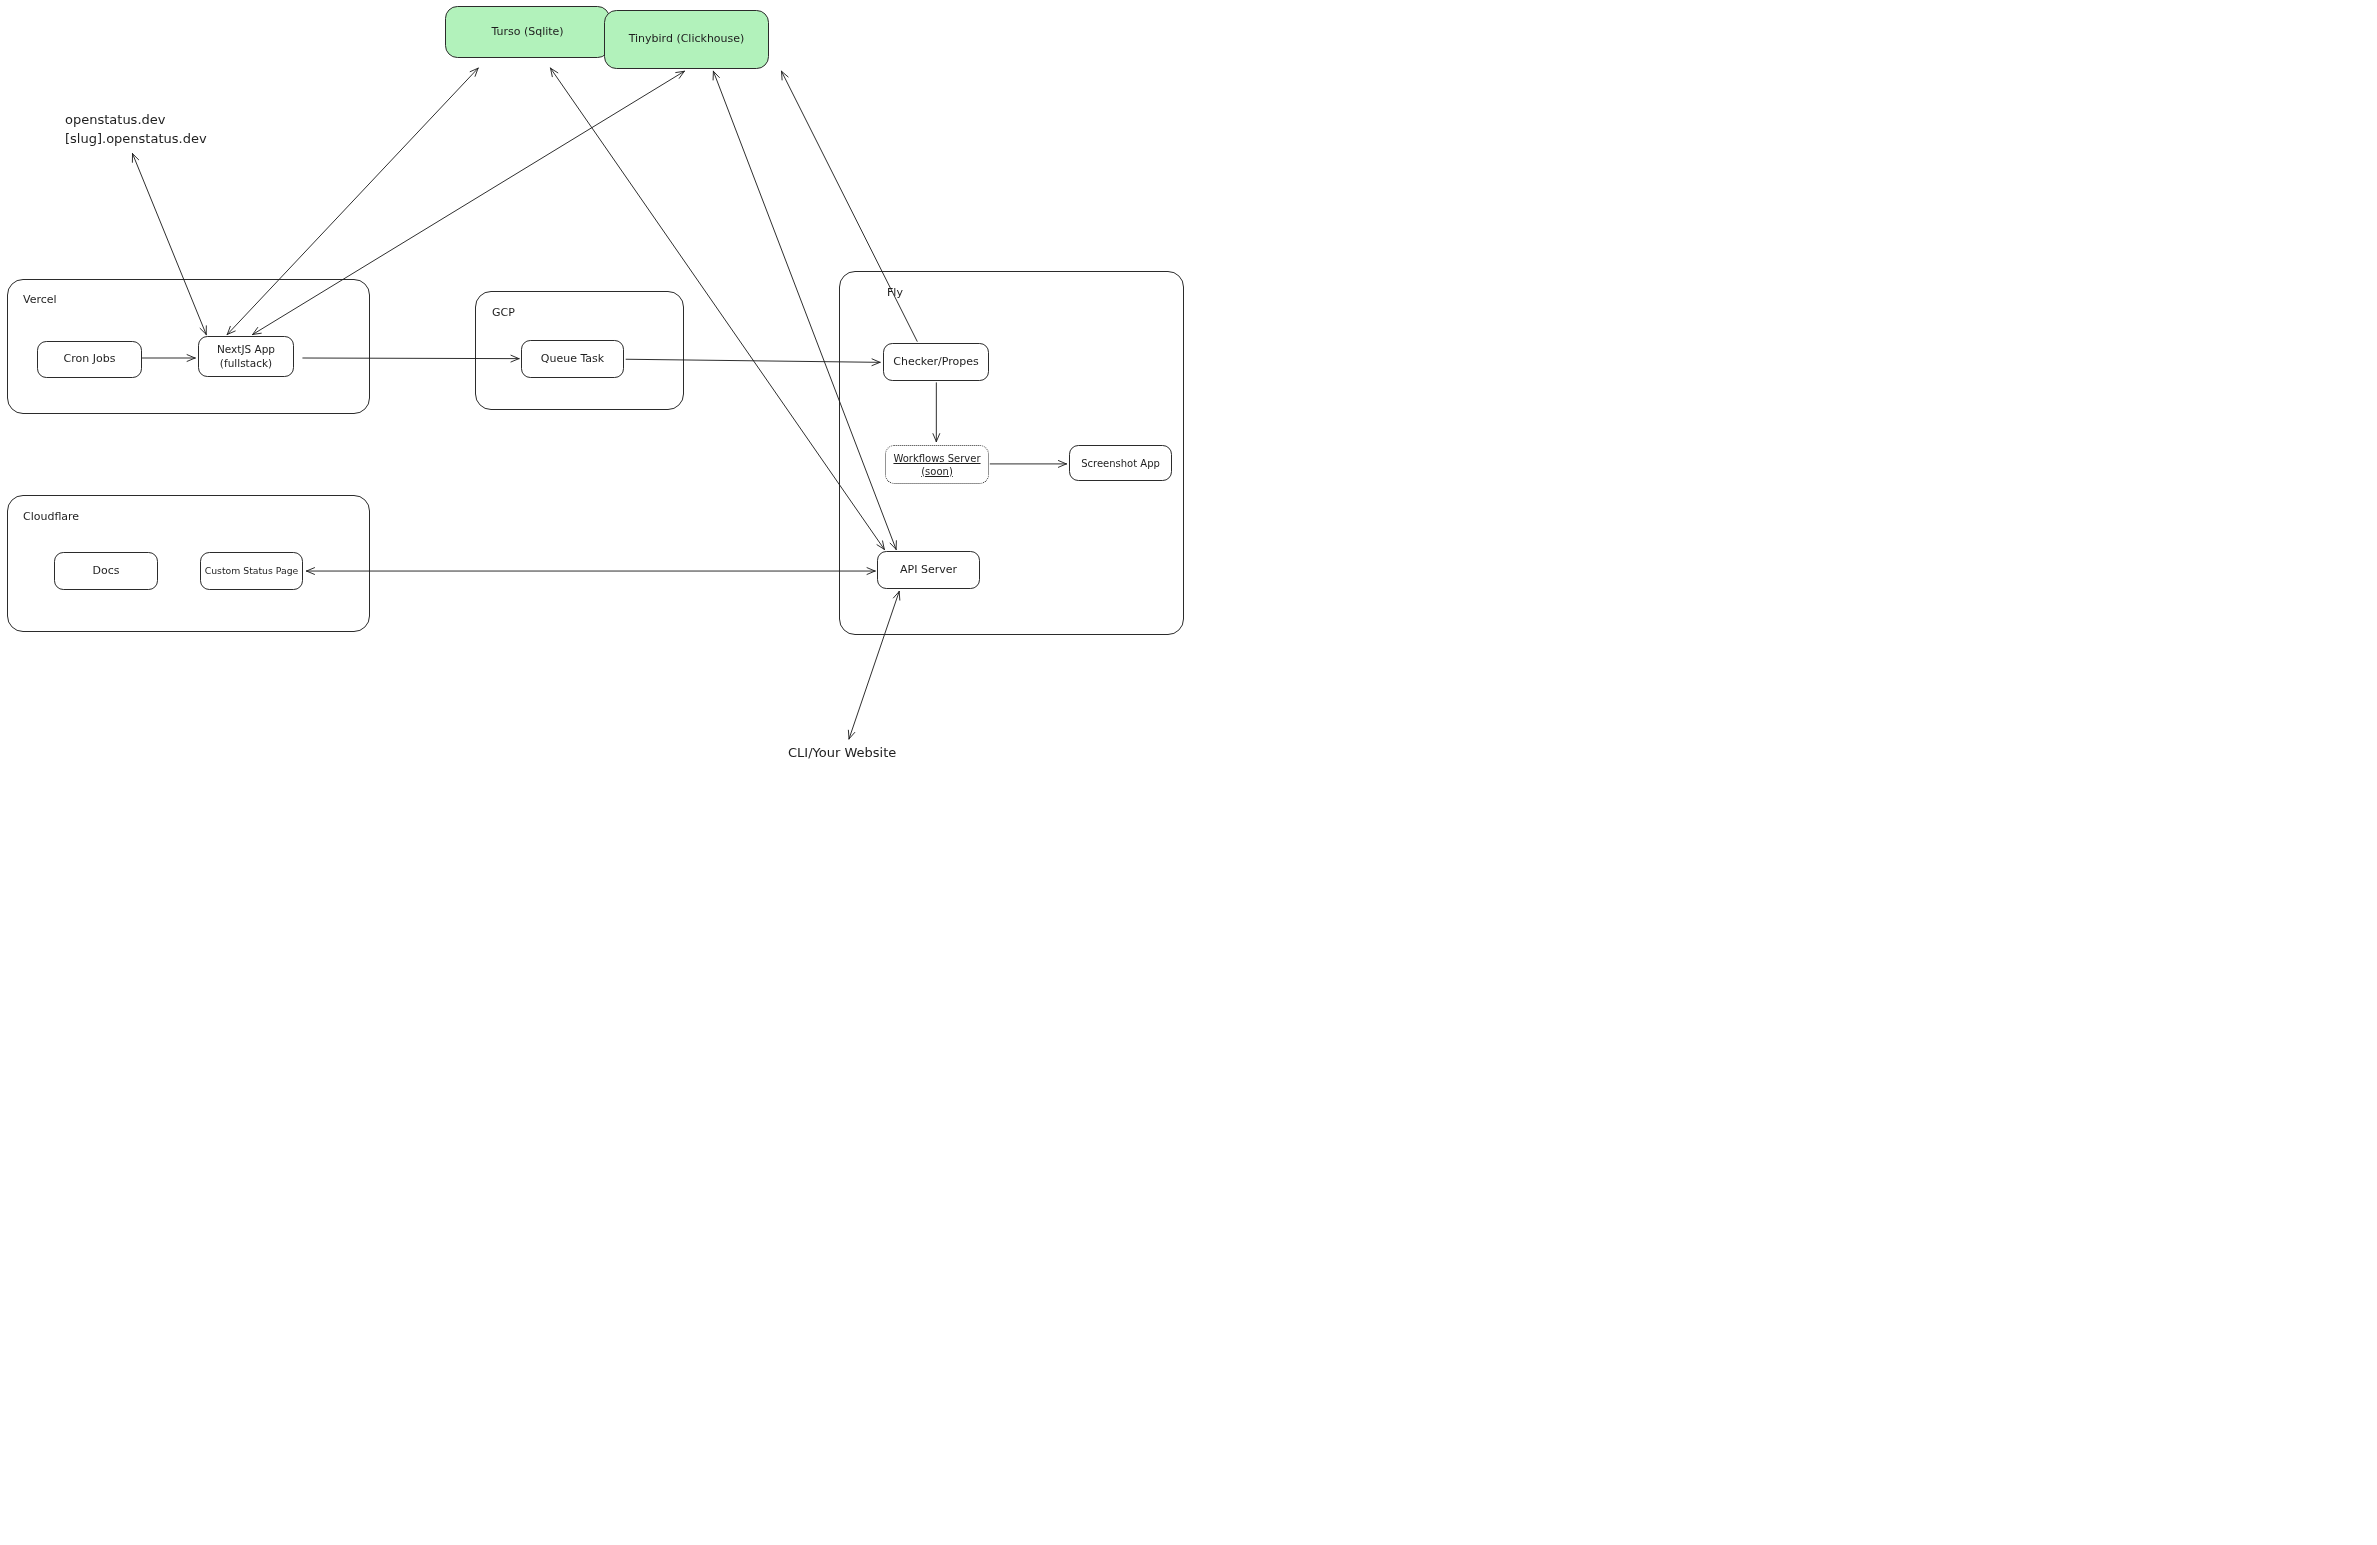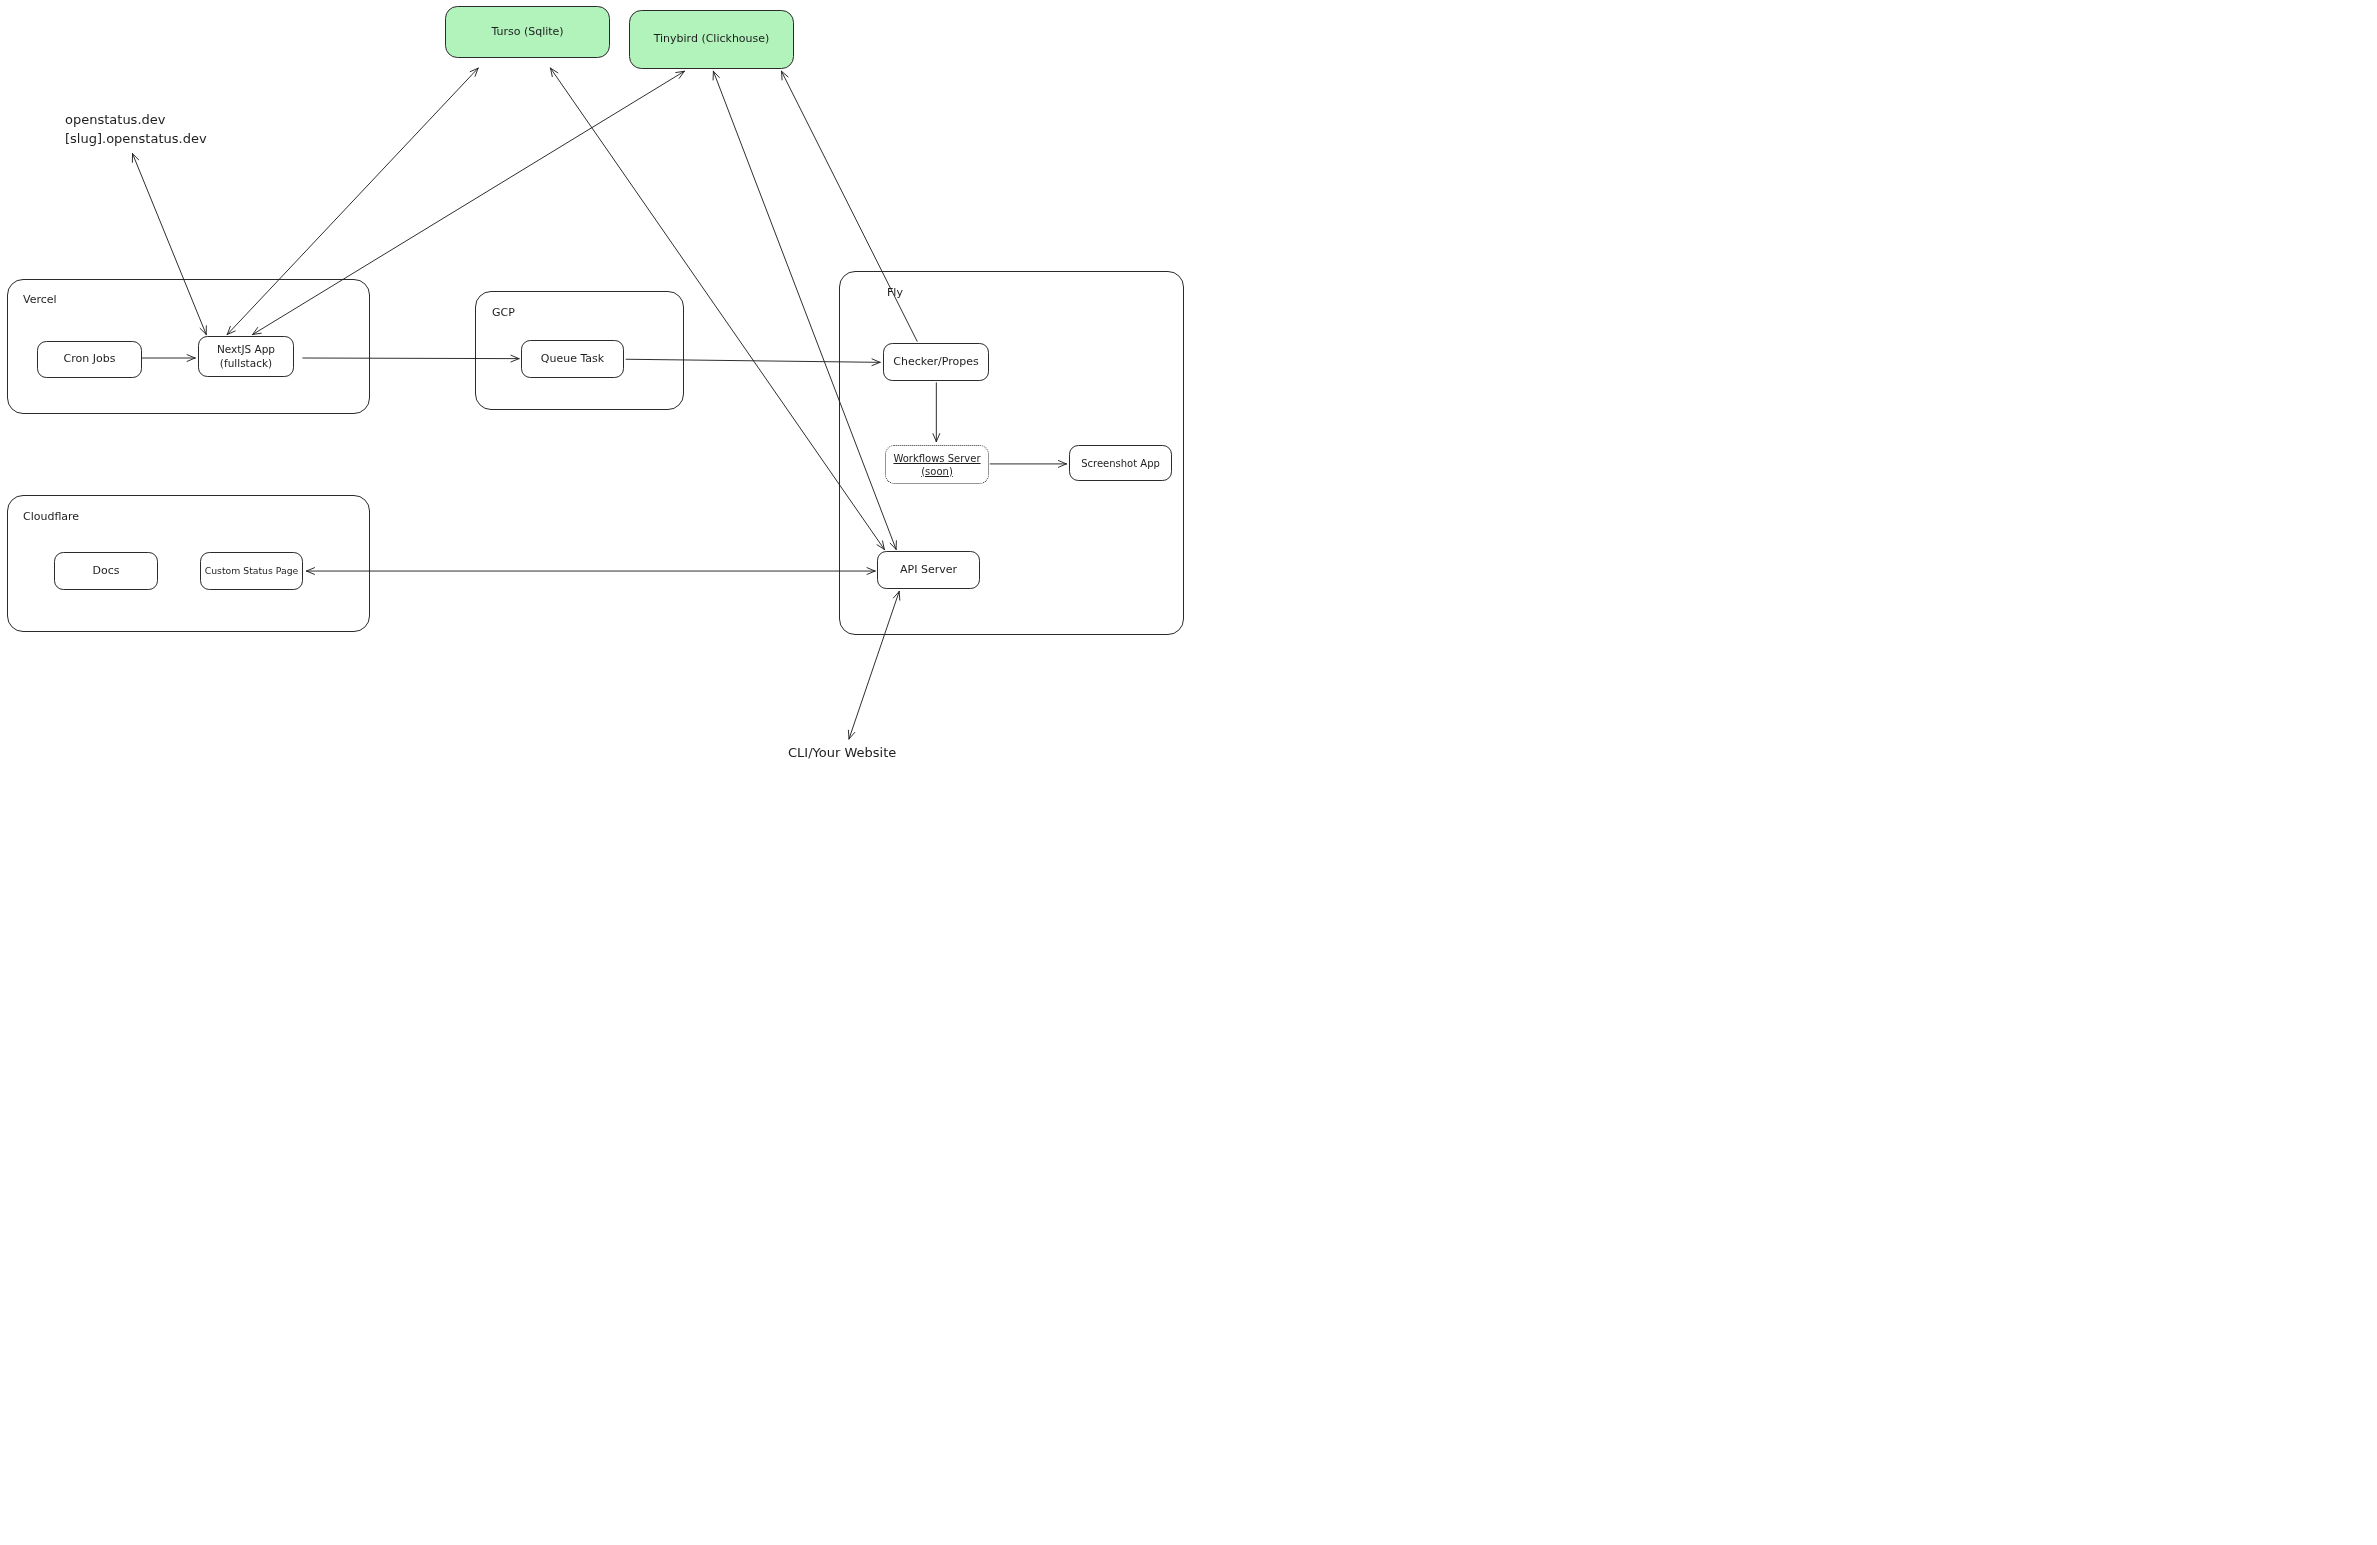--- a/index.html
+++ b/index.html
@@ -92,21 +92,21 @@
       <line x1="1447" y1="887" x2="1437.3044618052922" y2="876.9006664024322" stroke="#1e1e1e" stroke-width="1.5" stroke-linecap="round"></line>
       <line x1="1447" y1="887" x2="1447.4898719592568" y2="873.0085731441167" stroke="#1e1e1e" stroke-width="1.5" stroke-linecap="round"></line>
       <line x1="1481" y1="551" x2="1262" y2="115" stroke="#1e1e1e" stroke-width="1.5" stroke-linecap="round"></line>
       <line x1="1262" y1="115" x2="1272.6596984721218" y2="124.07583761883417" stroke="#1e1e1e" stroke-width="1.5" stroke-linecap="round"></line>
       <line x1="1262" y1="115" x2="1262.9160760492591" y2="128.96999658811603" stroke="#1e1e1e" stroke-width="1.5" stroke-linecap="round"></line>
     </svg>
 
   <div class="node green" style="left:445px; top:6.2px; width:165px; height:52px;">
     <span>Turso (Sqlite)</span>
   </div>
-  <div class="node green" style="left:629px; top:10px; width:165px; height:59px;">
+  <div class="node green" style="left:604px; top:10px; width:165px; height:59px;">
     <span>Tinybird (Clickhouse)</span>
   </div>
 
   <div class="node" style="left:37px; top:341px; width:105px; height:37px;">
     <span>Cron Jobs</span>
   </div>
   <div class="node" style="left:198px; top:336px; width:96px; height:41px; font-size:10.5px;">
     <span>NextJS App</span>
     <span>(fullstack)</span>
   </div>

